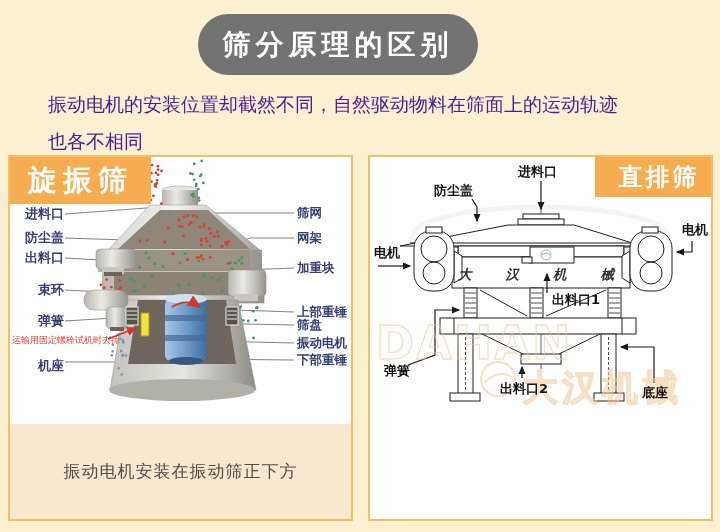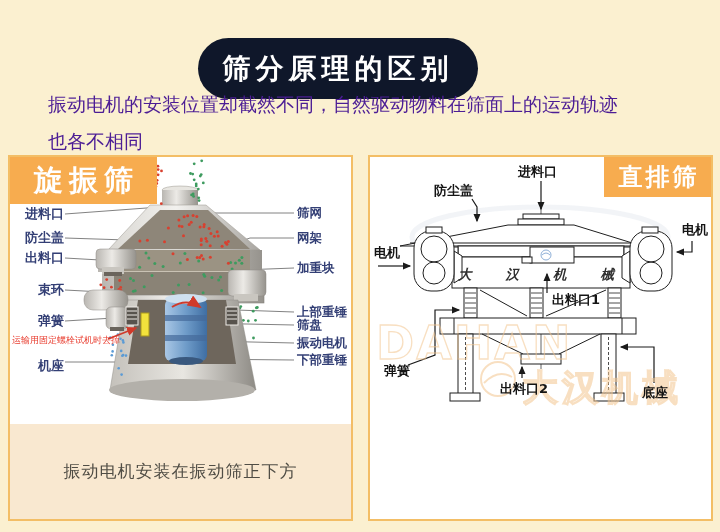--- a/index.html
+++ b/index.html
@@ -3,40 +3,40 @@
 <meta charset="utf-8">
 <style>
   html,body{margin:0;padding:0;}
   body{
     width:720px;height:532px;position:relative;overflow:hidden;
     background:#FBF0D0;
     font-family:"DejaVu Sans","Liberation Sans",sans-serif;
   }
   .banner{
     position:absolute;left:198px;top:14px;width:280px;height:61px;
-    background:#0f172a;border-radius:31px;
+    background:#737373;border-radius:31px;
     display:flex;align-items:center;justify-content:center;
-    color:#fff;font-size:28px;font-weight:bold;letter-spacing:5px;margin-top:24px;
+    color:#fff;font-size:28px;font-weight:bold;letter-spacing:5px;
   }
   .intro{
     position:absolute;left:48px;top:86px;width:644px;
     color:#4c1d95;font-size:19px;line-height:37px;
   }
   .panel{
     position:absolute;top:155px;width:345px;height:366px;
     background:#fff;border:2px solid #F3BE66;box-sizing:border-box;
   }
   .panel-left{left:8px;}
   .panel-right{left:368px;}
   .corner-label{
     position:absolute;top:0;background:#F7AC4F;color:#fff;font-weight:bold;
     display:flex;align-items:center;justify-content:center;z-index:5;
   }
-  .corner-label.cl-left{left:0;width:141px;height:47px;font-size:29px;letter-spacing:6px;padding-left:6px;}
-  .corner-label.cl-right{right:0;width:104px;height:40px;font-size:24px;letter-spacing:3px;padding-left:3px;}
+  .corner-label.cl-left{left:0;width:141px;height:47px;font-size:29px;letter-spacing:6px;}
+  .corner-label.cl-right{right:0;width:104px;height:40px;font-size:24px;letter-spacing:3px;padding-left:12px;}
   .diagram{position:absolute;left:0;top:0;width:341px;height:267px;}
   .diagram svg{position:absolute;left:0;top:0;}
   .caption-area{
     position:absolute;left:0;right:0;bottom:0;height:95px;background:#F9E8D0;
     display:flex;align-items:center;justify-content:center;
     color:#504D45;font-size:17px;letter-spacing:1px;
   }
   .lbl{position:absolute;font-weight:bold;white-space:nowrap;line-height:15px;}
   .lbl-navy{color:#333F75;font-size:13px;}
   .lbl-black{color:#141414;font-size:13px;}

